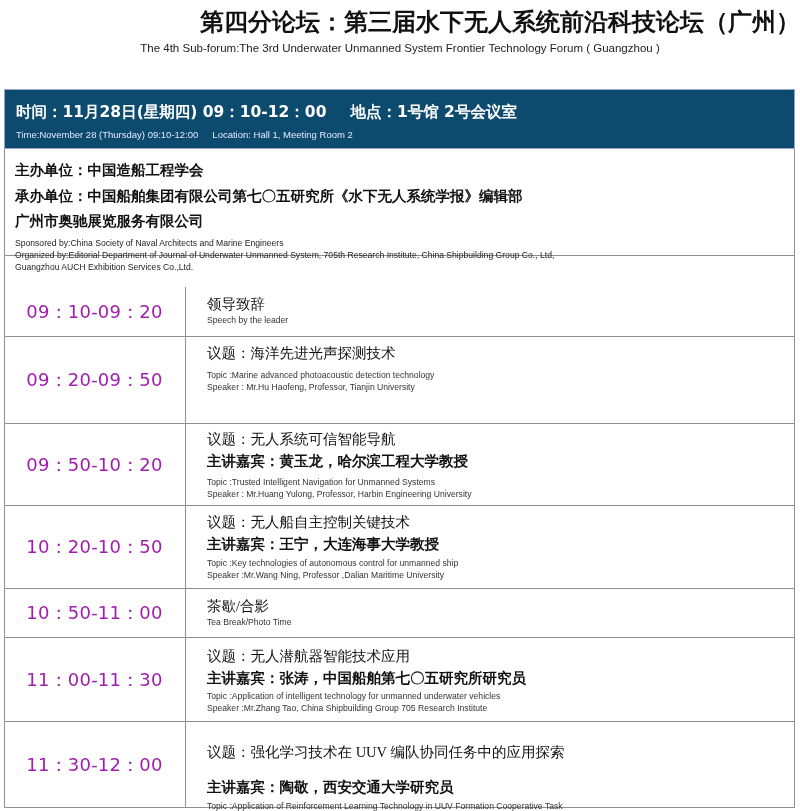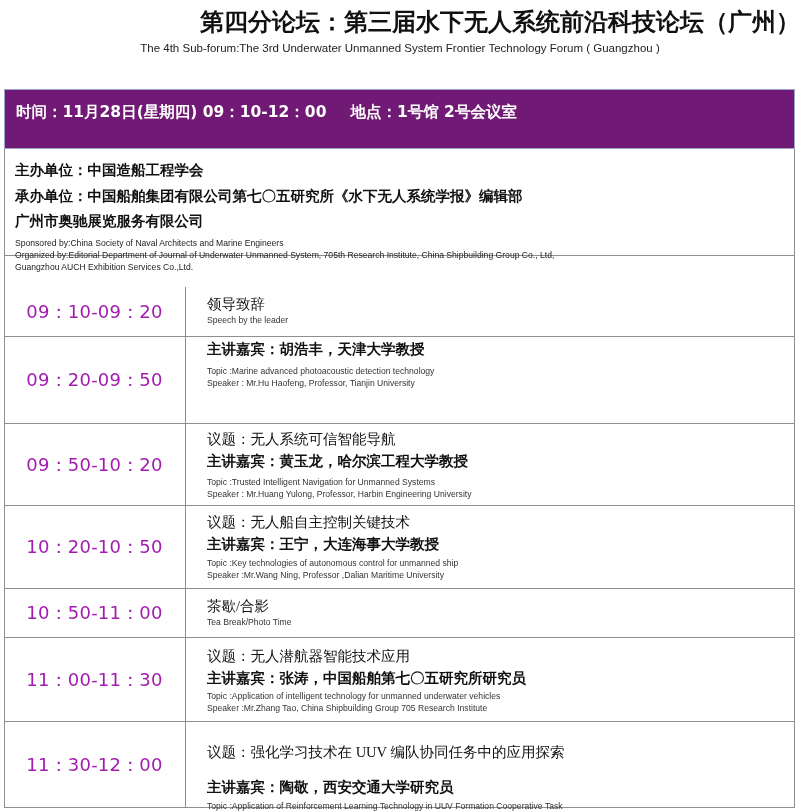--- a/index.html
+++ b/index.html
@@ -15,21 +15,21 @@
       font-size: 11.5px; color: #222;
     }
 
     .frame {
       position: absolute; left: 4px; top: 90px; width: 791px; height: 718px;
       border: 1.5px solid #8f8f8f; border-top: none;
     }
 
     .banner {
       position: absolute; left: 4px; top: 89px; width: 791px; height: 60px;
-      background: #701a75; color: #fff;
+      background: #0c4a6e; color: #fff;
       border: 1px solid #9aa3c9;
     }
     .banner-zh {
       position: absolute; left: 11px; top: 12px;
       font-family: "DejaVu Sans", sans-serif; font-weight: bold; font-size: 15.5px; color: #fff; white-space: nowrap;
     }
     .banner-zh .gap { display: inline-block; width: 24px; }
     .banner-en {
       position: absolute; left: 11px; top: 39px; font-size: 9.5px; color: #e6e9ff; white-space: nowrap;
     }
@@ -70,20 +70,23 @@
 
 <div class="title-zh">第四分论坛：第三届水下无人系统前沿科技论坛（广州）</div>
 <div class="title-en">The 4th Sub-forum:The 3rd Underwater Unmanned System Frontier Technology Forum ( Guangzhou )</div>
 
 <div class="frame"></div>
 
 <div class="banner">
   <div class="banner-zh">
     <span>时间：11月28日(星期四) 09：10-12：00</span><span class="gap"></span><span>地点：1号馆 2号会议室</span>
   </div>
+  <div class="banner-en">
+    <span>Time:November 28 (Thursday) 09:10-12:00</span><span class="gap"></span><span>Location: Hall 1, Meeting Room 2</span>
+  </div>
 </div>
 
 <div class="sponsor">
   <div class="sp-line" style="top:12px;">主办单位：中国造船工程学会</div>
   <div class="sp-line" style="top:38px;">承办单位：中国船舶集团有限公司第七〇五研究所《水下无人系统学报》编辑部</div>
   <div class="sp-line" style="top:63px;">广州市奥驰展览服务有限公司</div>
   <div class="sp-en">
     <div>Sponsored by:China Society of Naval Architects and Marine Engineers</div>
     <div>Organized by:Editorial Department of Journal of Underwater Unmanned System, 705th Research Institute, China Shipbuilding Group Co., Ltd,</div>
     <div>Guangzhou AUCH Exhibition Services Co.,Ltd.</div>
@@ -94,21 +97,21 @@
   <div class="time">09：10-09：20</div>
   <div class="content">
     <div class="c-zh" style="margin-top:7px;">领导致辞</div>
     <div class="c-en">Speech by the leader</div>
   </div>
 </div>
 
 <div class="row" style="top:337px; height:87px;">
   <div class="time">09：20-09：50</div>
   <div class="content">
-    <div class="c-zh bold" style="margin-top:2px;">主讲嘉宾：胡浩丰，天津大学教授</div>
+    <div class="c-zh" style="margin-top:6px;">议题：海洋先进光声探测技术</div>
     <div class="c-en" style="margin-top:6px;">Topic :Marine advanced photoacoustic detection technology</div>
     <div class="c-en">Speaker : Mr.Hu Haofeng, Professor, Tianjin University</div>
   </div>
 </div>
 
 <div class="row" style="top:424px; height:82px;">
   <div class="time">09：50-10：20</div>
   <div class="content">
     <div class="c-zh" style="margin-top:5px;">议题：无人系统可信智能导航</div>
     <div class="c-zh bold" style="margin-top:1px;">主讲嘉宾：黄玉龙，哈尔滨工程大学教授</div>

